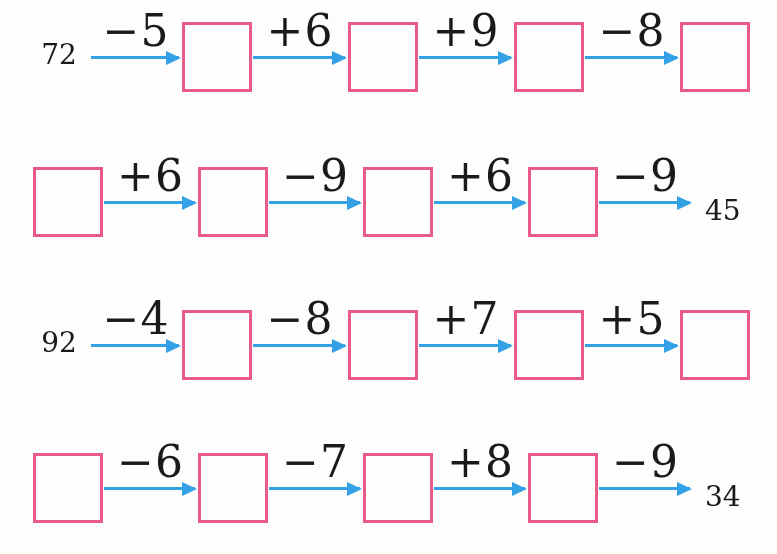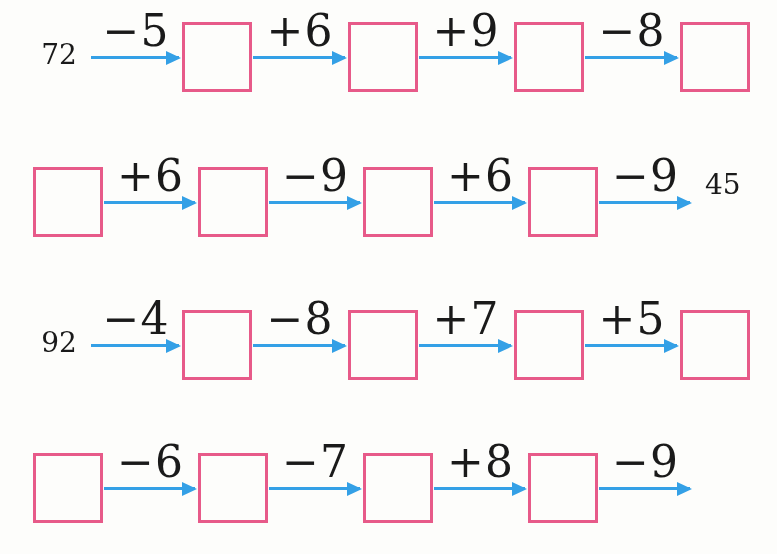--- a/index.html
+++ b/index.html
@@ -36,21 +36,21 @@
     line-height: 50px;
     white-space: nowrap;
   }
   .start-num {
     width: 62px;
     margin-top: 20px;
     text-align: center;
   }
   .end-num {
     margin-left: 12px;
-    margin-top: 5px;
+    margin-top: 31px;
   }
 
   .box {
     width: 64px;
     height: 64px;
     margin-top: 12px;
     border: 3px solid var(--box-border, #e75a89);
     background: transparent;
     flex: 0 0 auto;
     box-sizing: content-box;
@@ -191,15 +191,16 @@
     <div class="box"></div>
     <div class="step">
       <div class="op">+8</div>
       <div class="arrow"></div>
     </div>
     <div class="box"></div>
     <div class="step">
       <div class="op">−9</div>
       <div class="arrow"></div>
     </div>
+    <div class="num end-num">34</div>
   </div>
 
 </div>
 
 </body></html>

